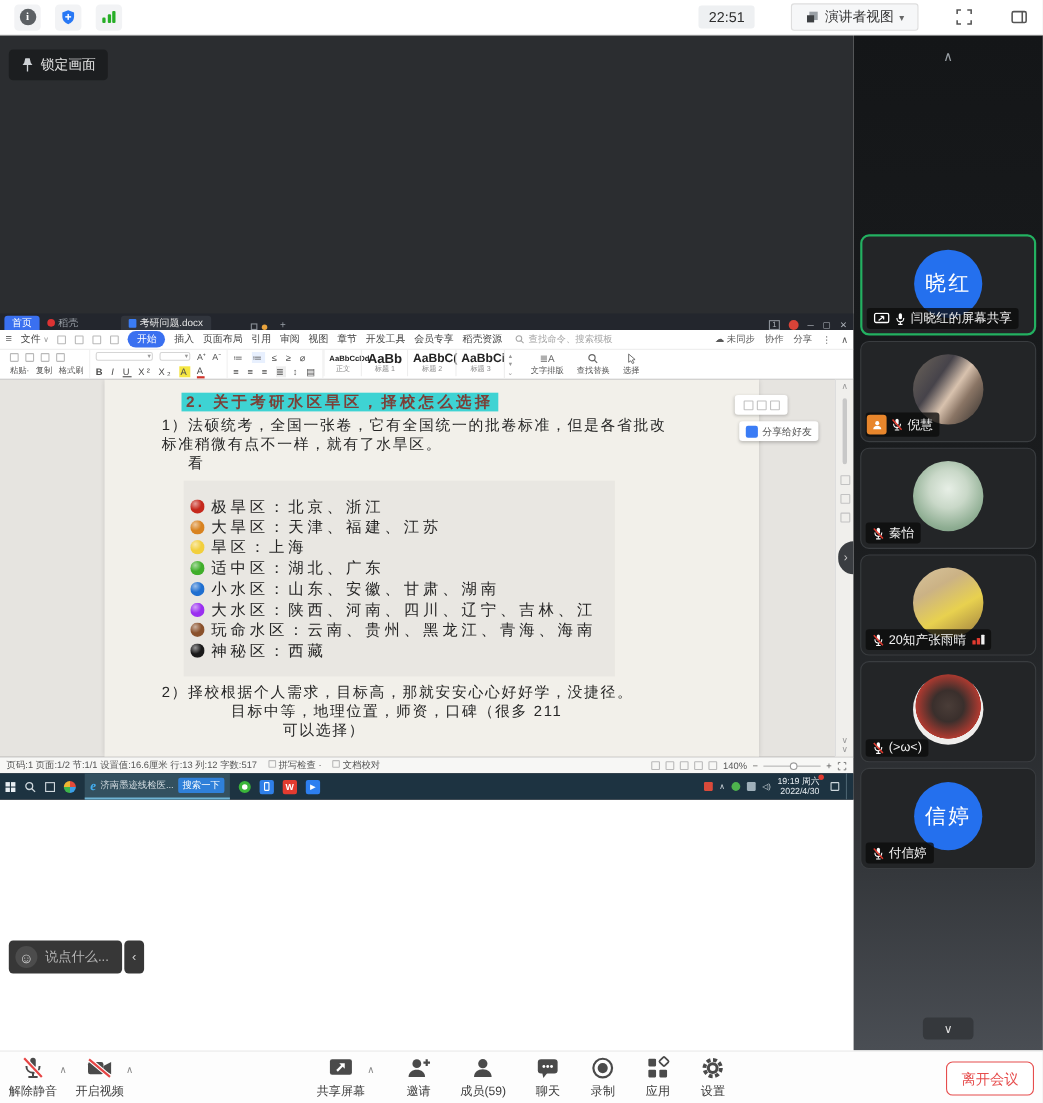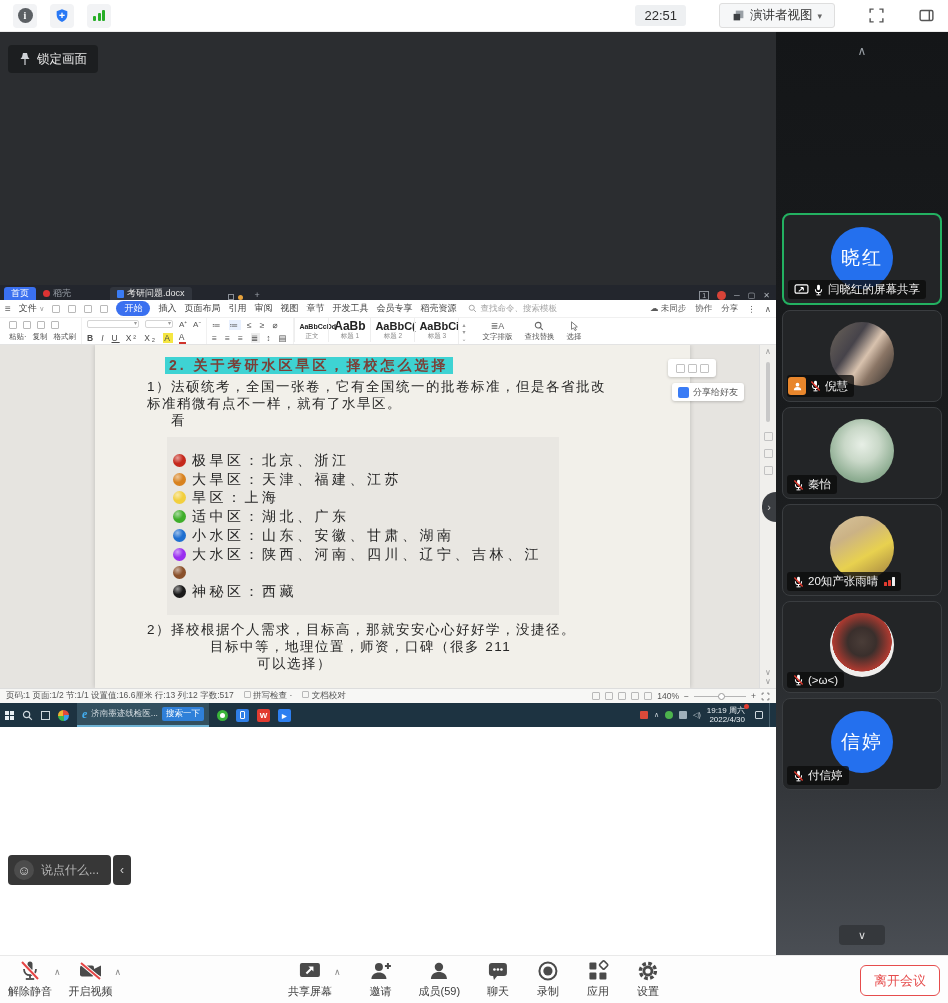--- a/index.html
+++ b/index.html
@@ -347,21 +347,21 @@
           <div>标准稍微有点不一样，就有了水旱区。</div>
           <div class="kan">看</div>
 
           <div class="region-block">
             <div><span class="dot" style="background: radial-gradient(circle at 35% 30%, rgba(255, 255, 255, 0.55), rgba(255, 255, 255, 0) 45%), rgb(197, 40, 28);"></span><span>极旱区：北京、浙江</span></div>
             <div><span class="dot" style="background: radial-gradient(circle at 35% 30%, rgba(255, 255, 255, 0.55), rgba(255, 255, 255, 0) 45%), rgb(216, 130, 31);"></span><span>大旱区：天津、福建、江苏</span></div>
             <div><span class="dot" style="background: radial-gradient(circle at 35% 30%, rgba(255, 255, 255, 0.55), rgba(255, 255, 255, 0) 45%), rgb(242, 207, 61);"></span><span>旱区：上海</span></div>
             <div><span class="dot" style="background: radial-gradient(circle at 35% 30%, rgba(255, 255, 255, 0.55), rgba(255, 255, 255, 0) 45%), rgb(63, 174, 42);"></span><span>适中区：湖北、广东</span></div>
             <div><span class="dot" style="background: radial-gradient(circle at 35% 30%, rgba(255, 255, 255, 0.55), rgba(255, 255, 255, 0) 45%), rgb(31, 111, 208);"></span><span>小水区：山东、安徽、甘肃、湖南</span></div>
             <div><span class="dot" style="background: radial-gradient(circle at 35% 30%, rgba(255, 255, 255, 0.55), rgba(255, 255, 255, 0) 45%), rgb(154, 47, 240);"></span><span>大水区：陕西、河南、四川、辽宁、吉林、江</span></div>
-            <div><span class="dot" style="background: radial-gradient(circle at 35% 30%, rgba(255, 255, 255, 0.55), rgba(255, 255, 255, 0) 45%), rgb(138, 81, 43);"></span></div>
+            <div><span class="dot" style="background: radial-gradient(circle at 35% 30%, rgba(255, 255, 255, 0.55), rgba(255, 255, 255, 0) 45%), rgb(138, 81, 43);"></span><span>玩命水区：云南、贵州、黑龙江、青海、海南</span></div>
             <div><span class="dot" style="background: radial-gradient(circle at 35% 30%, rgba(255, 255, 255, 0.55), rgba(255, 255, 255, 0) 45%), rgb(26, 26, 26);"></span><span>神秘区：西藏</span></div>
           </div>
 
           <div>2）择校根据个人需求，目标高，那就安安心心好好学，没捷径。</div>
           <div class="p2-l2">目标中等，地理位置，师资，口碑（很多 211</div>
           <div class="p2-l3">可以选择）</div>
 
         </div>
       </div>
 

